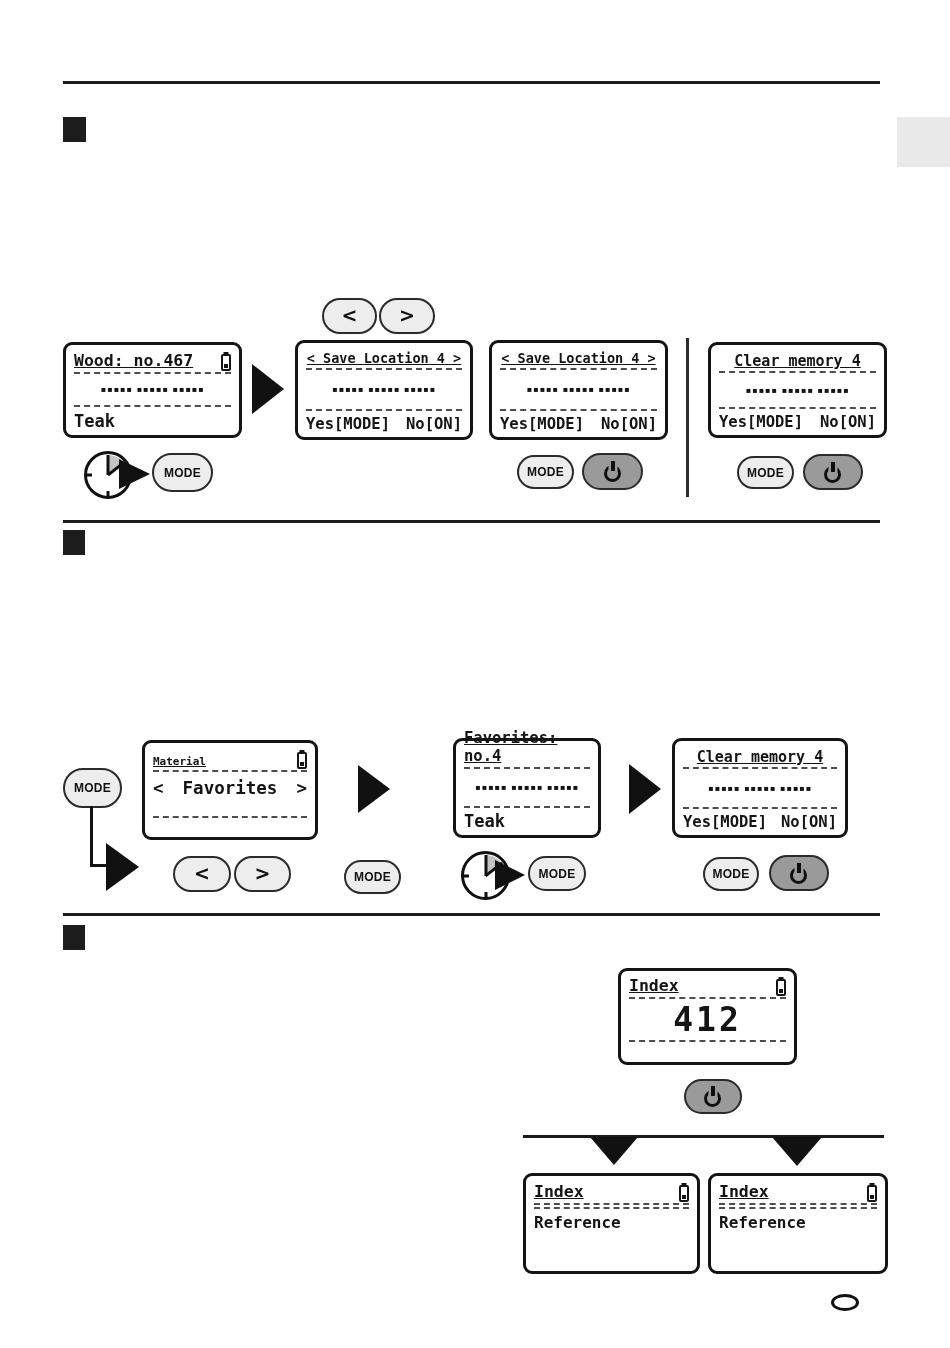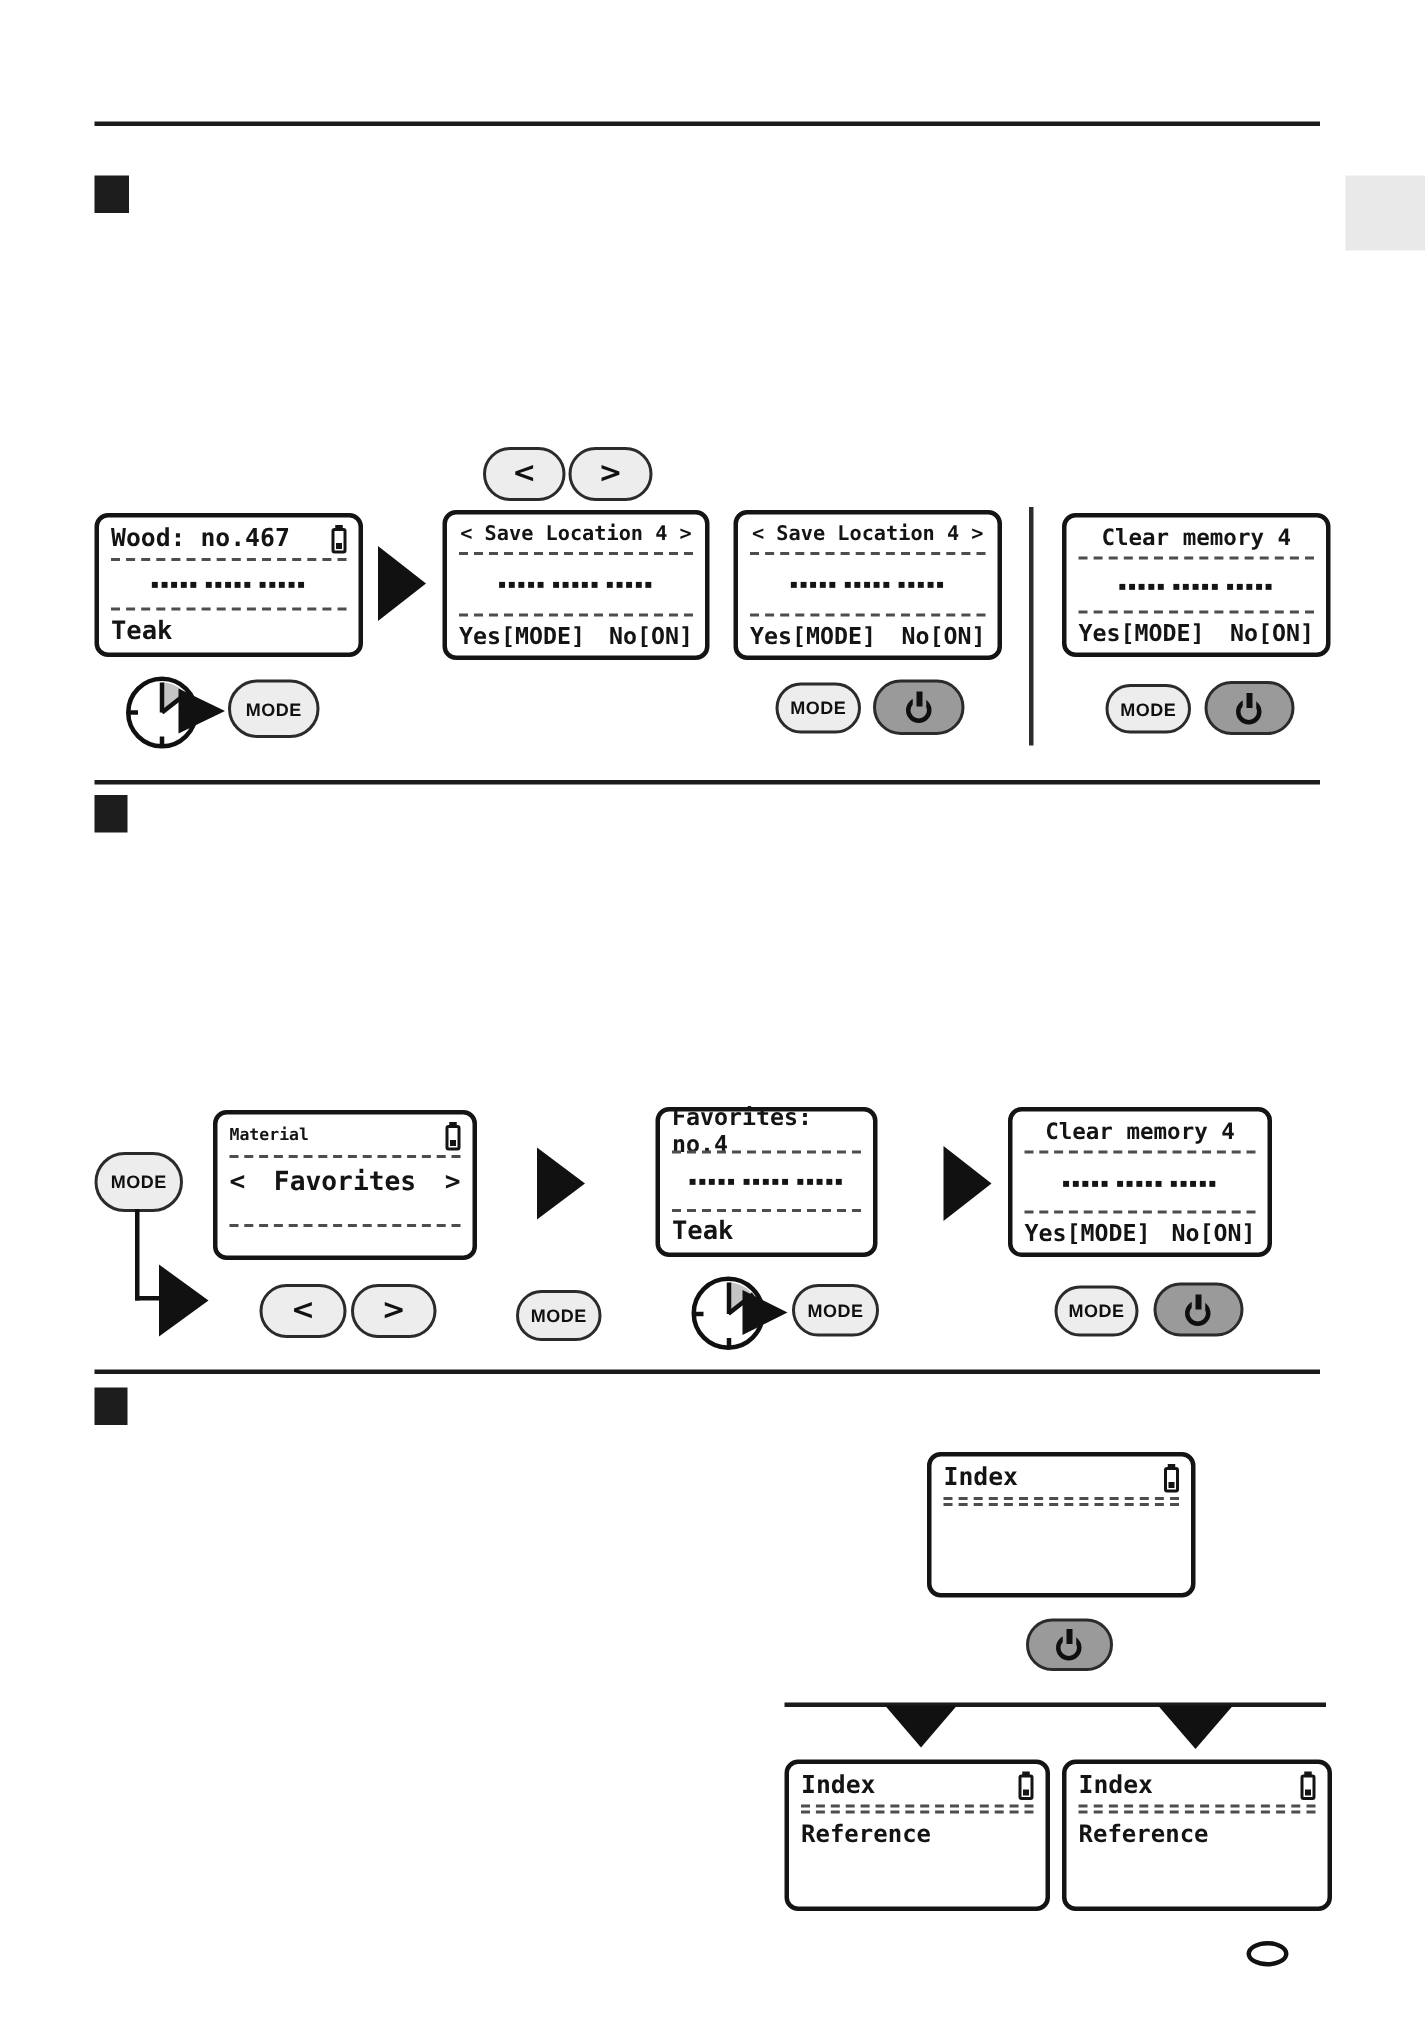--- a/index.html
+++ b/index.html
@@ -8,21 +8,21 @@
           font-family:"Liberation Sans", sans-serif; }
 
   .rule   { position:absolute; background:#1b1b1b; }
   .sqmark { position:absolute; background:#1d1d1d; }
   .edgetab{ position:absolute; background:#e9e9e9; }
 
   
   .lcd { position:absolute; display:flex; flex-direction:column; background:#fff;
          border:3px solid #141414; border-radius:9px; padding:3px 8px 5px;
          font-family:"DejaVu Sans Mono", monospace; font-weight:700; color:#141414; }
-  .lcd-top { display:flex; align-items:center; justify-content:space-between; line-height:1.15; }
+  .lcd-top { display:flex; align-items:flex-end; justify-content:space-between; line-height:1.15;text-decoration:underline; }
   .lcd-top.center { justify-content:center; }
   .lcd-dash { border-top:2px dashed #4d4d4d; margin:1px 0; }
   .lcd-mid  { flex:1; display:flex; align-items:center; justify-content:center; }
   .lcd-dots { font-family:"DejaVu Sans", sans-serif; font-size:8px; letter-spacing:1px; white-space:pre; }
   .lcd-foot { display:flex; align-items:flex-end; line-height:1; }
   .lcd-foot.split { justify-content:space-between; }
   .lcd-sel  { display:flex; align-items:center; justify-content:space-between; }
   .lcd-val  { letter-spacing:3px; }
 
   
@@ -212,21 +212,21 @@
     </div>
   <div class="btn nav" style="left:234px;top:856px;width:57px;height:36px">
       <span>&gt;</span>
     </div>
 
   <div class="tri" style="left:358px;top:765px;border-width:24px 0 24px 32px;border-left-color:#111"></div>
   <div class="btn mode" style="left:344px;top:860px;width:57px;height:34px">
       <span>MODE</span>
     </div>
 
-  <div class="lcd" style="left:437px;top:738px;width:148px;height:100px">
+  <div class="lcd" style="left:453px;top:738px;width:148px;height:100px">
     <div class="lcd-top" style="height:22px;font-size:15.5px">
       <span>Favorites: no.4</span>
     </div>
     <div class="lcd-dash"></div>
     <div class="lcd-mid">
         <span class="lcd-dots">▪▪▪▪▪ ▪▪▪▪▪ ▪▪▪▪▪</span>
       </div>
     <div class="lcd-dash"></div>
     <div class="lcd-foot" style="height:21px;font-size:17px">
         <span>Teak</span>
@@ -279,20 +279,23 @@
 
   <div class="lcd" style="left:618px;top:968px;width:179px;height:97px">
     <div class="lcd-top" style="height:23px;font-size:16.5px">
       <span>Index</span>
       <span class="battery">
           <span class="batt-nub"></span>
           <span class="batt-fill"></span>
         </span>
     </div>
     <div class="lcd-dash"></div>
+    <div class="lcd-mid">
+        <span class="lcd-val" style="font-size:33px">412</span>
+      </div>
     <div class="lcd-dash"></div>
     <div class="lcd-foot" style="height:15px"></div>
   </div>
 
   <div class="btn power" style="left:684px;top:1079px;width:58px;height:35px">
     <span class="power-glyph">
         <span class="pg-ring"></span>
         <span class="pg-bar"></span>
       </span>
   </div>

